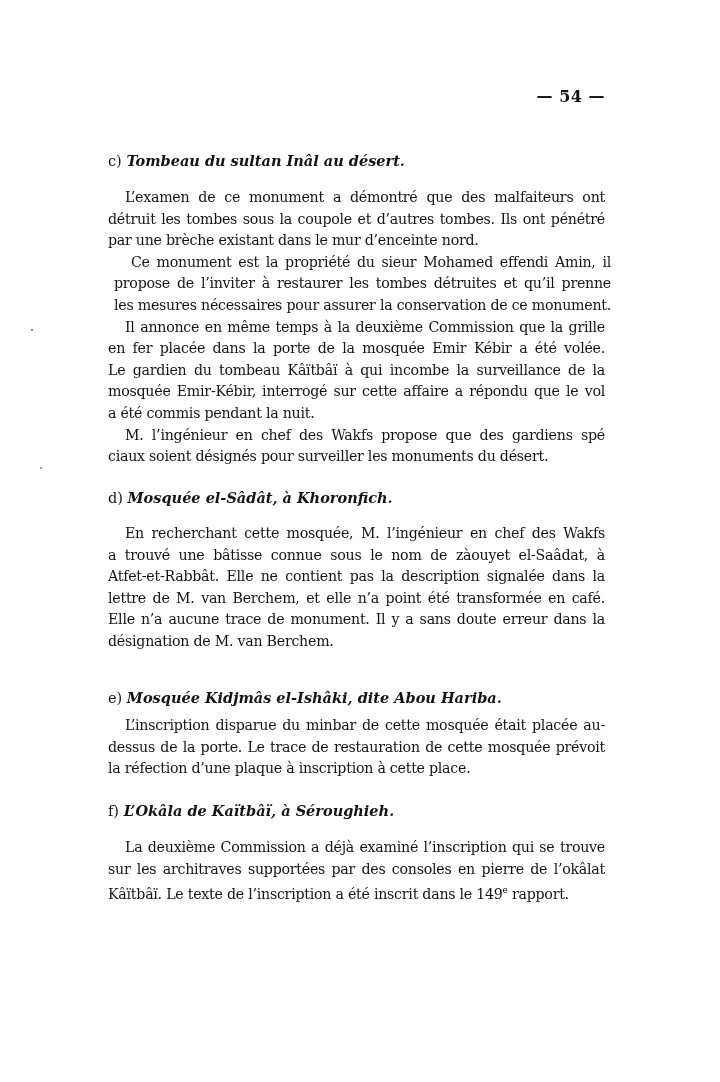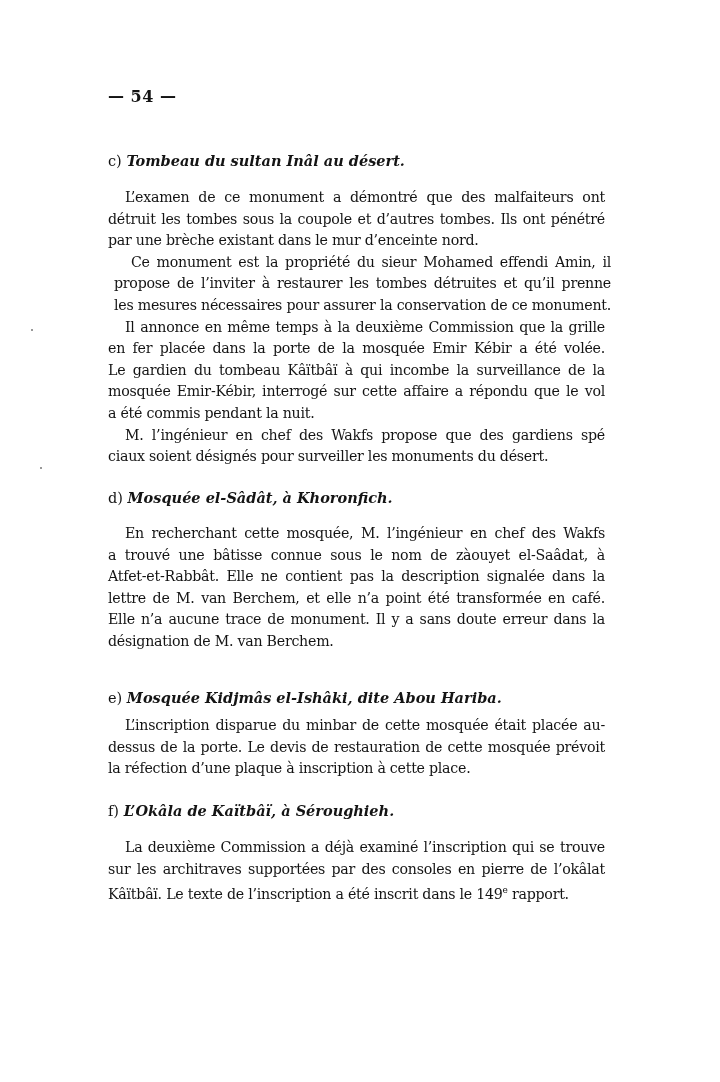--- a/index.html
+++ b/index.html
@@ -19,21 +19,21 @@
     position: absolute;
     left: 108px;
     top: 0;
     width: 497px;
   }
   .page-number {
     position: absolute;
     left: 0;
     width: 497px;
     top: 87px;
-    text-align: left;
+    text-align: right;
     font-size: 16px;
     font-weight: bold;
     letter-spacing: 0.5px;
   }
   .heading {
     position: absolute;
     left: 0;
     width: 497px;
     text-align: left;
     font-size: 14.5px;
@@ -126,21 +126,21 @@
     <span class="line last">désignation de M. van Berchem.</span>
   </div>
 
   <div class="heading" style="top:688px;">
     <span class="letter">e)</span>
     <span class="title">Mosquée Kidjmâs el-Ishâki, dite Abou Hariba.</span>
   </div>
 
   <div class="para" style="top:715px;">
     <span class="line indent">L’inscription disparue du minbar de cette mosquée était placée au-</span>
-    <span class="line">dessus de la porte. Le devis de restauration de cette mosquée prévoit</span>
+    <span class="line">dessus de la porte. Le trace de restauration de cette mosquée prévoit</span>
     <span class="line last">la réfection d’une plaque à inscription à cette place.</span>
   </div>
 
   <div class="heading" style="top:801px;">
     <span class="letter">f)</span>
     <span class="title">L’Okâla de Kaïtbâï, à Séroughieh.</span>
   </div>
 
   <div class="para" style="top:837px;">
     <span class="line indent">La deuxième Commission a déjà examiné l’inscription qui se trouve</span>

